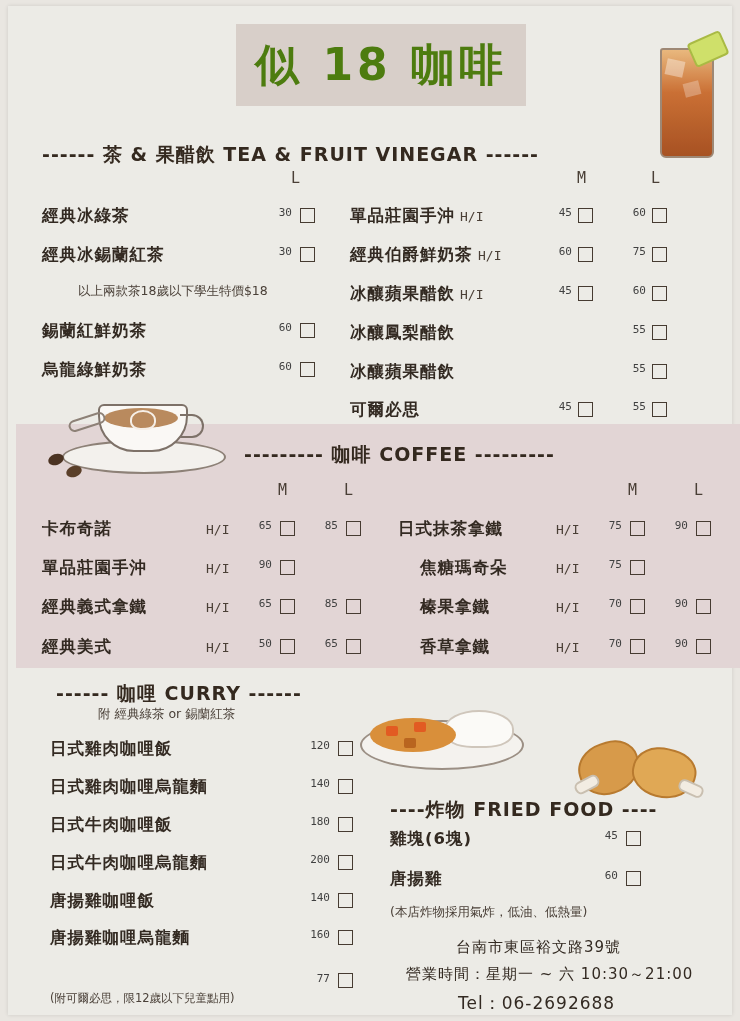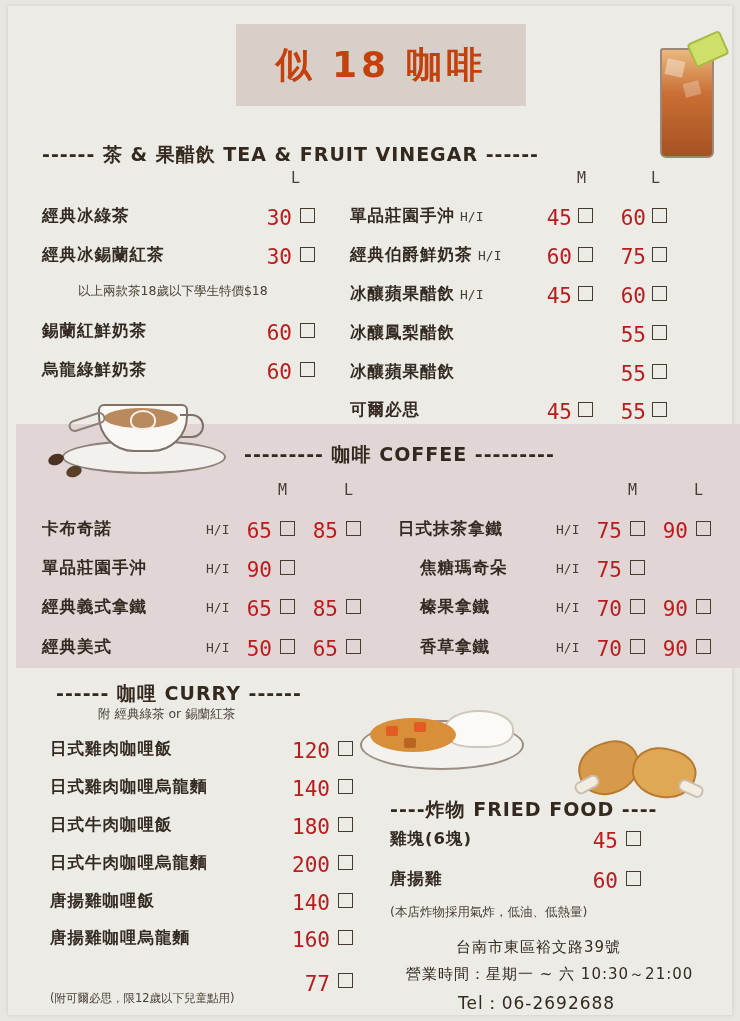--- a/index.html
+++ b/index.html
@@ -37,24 +37,24 @@
   .title-text {
     position: absolute;
     left: 228px;
     top: 26px;
     width: 290px;
     height: 66px;
     display: flex;
     align-items: center;
     justify-content: center;
     font-family: "DejaVu Sans", sans-serif;
-    font-size: 36px;
+    font-size: 44px;
     font-weight: bold;
     letter-spacing: 4px;
-    color: #c2410c;
+    color: #4d7c0f;
   }
 
   
   .drink {
     position: absolute;
     left: 646px;
     top: 24px;
     width: 72px;
     height: 130px;
   }
@@ -284,22 +284,22 @@
   .hi {
     position: absolute;
     font-family: "DejaVu Sans Mono", monospace;
     font-size: 13px;
     color: #4a3f36;
     white-space: nowrap;
   }
   .price {
     position: absolute;
     font-family: "DejaVu Sans Mono", monospace;
-    font-size: 21px;
-    color: #b91c1c;
+    font-size: 11px;
+    color: #404040;
     text-align: right;
     white-space: nowrap;
   }
   .colhdr {
     position: absolute;
     font-family: "DejaVu Sans Mono", monospace;
     font-size: 15px;
     color: #4a3f36;
   }
   .note {

